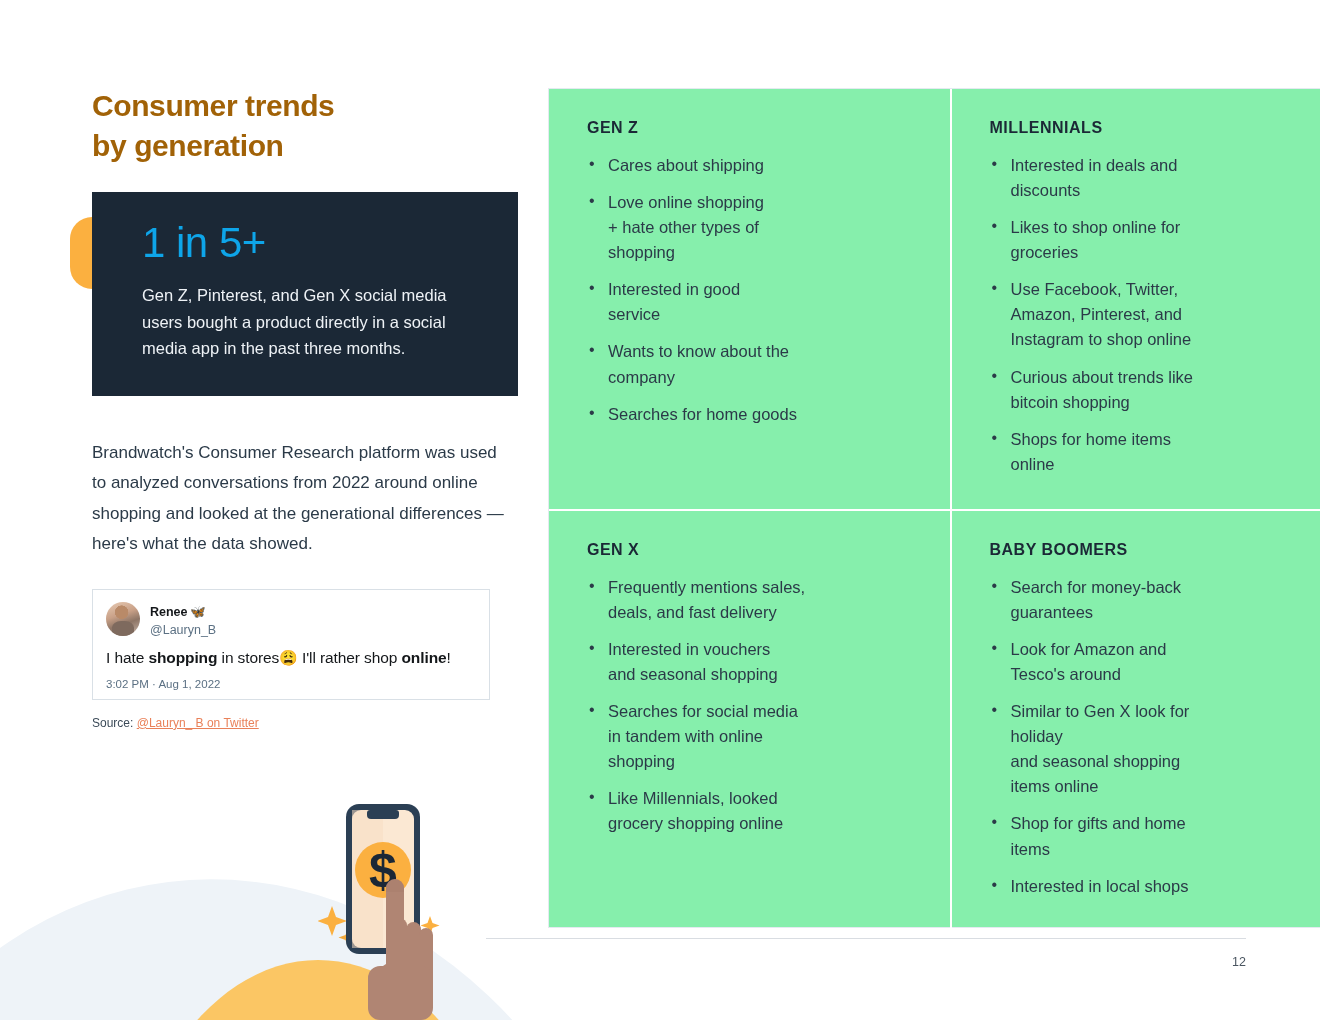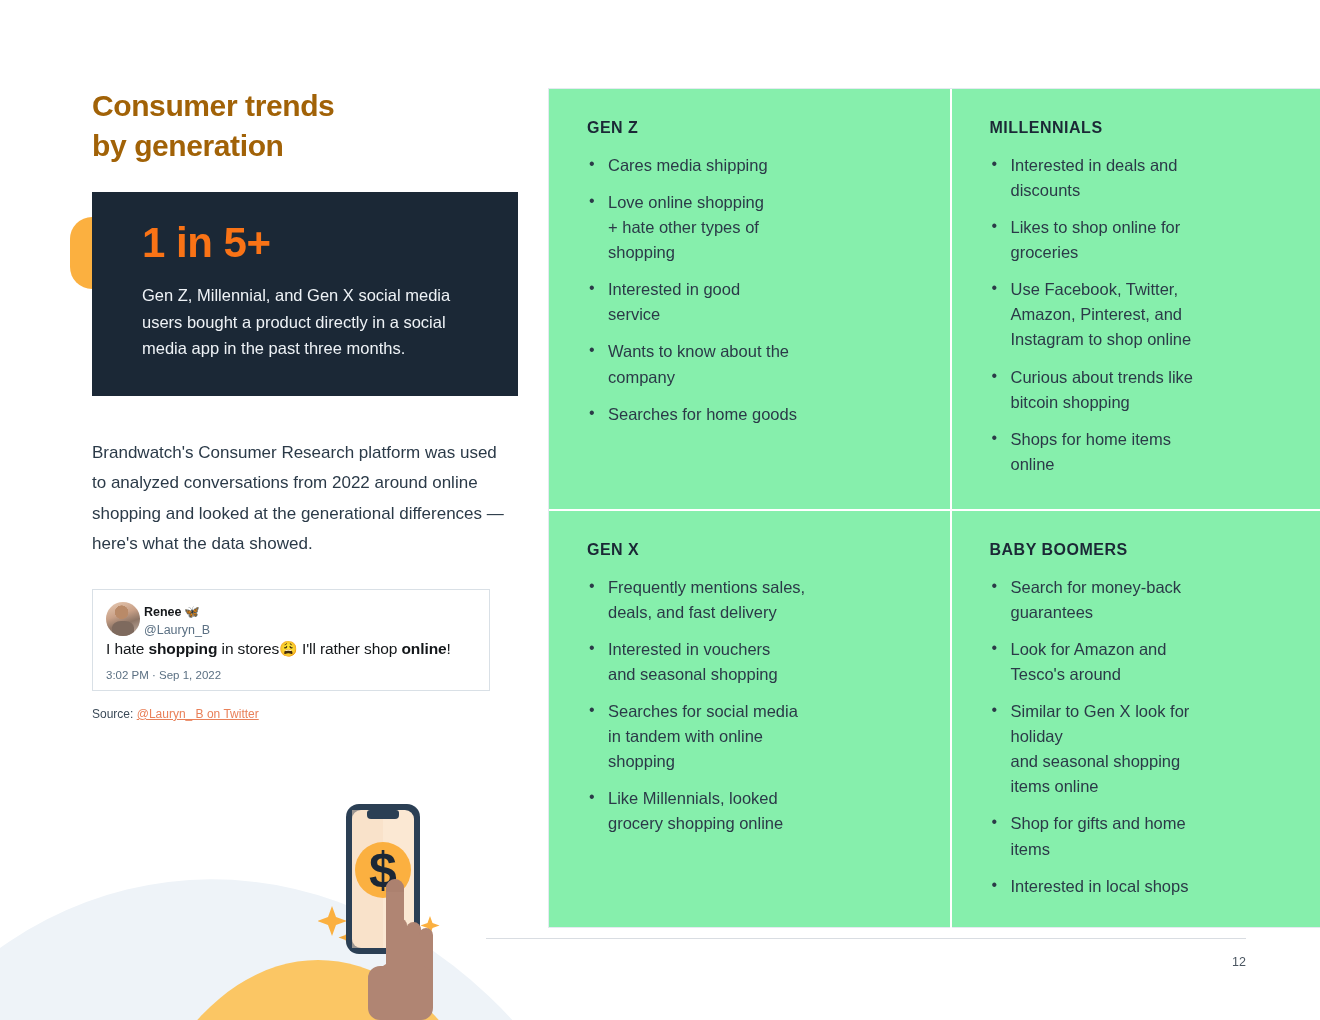--- a/index.html
+++ b/index.html
@@ -86,22 +86,22 @@
   .stat-box {
     position: relative;
     background: #1b2836;
     padding: 28px 34px 34px 50px;
     width: 342px;
     box-sizing: content-box;
     z-index: 2;
   }
   .stat-figure {
     font-size: 42px;
-    font-weight: bold;
-    color: #f97316;
+    font-weight: normal;
+    color: #0ea5e9;
     letter-spacing: -0.5px;
     margin: 0 0 16px 0;
     line-height: 1.1;
   }
   .stat-desc {
     font-size: 16.5px;
     line-height: 1.62;
     color: #eef2f6;
     margin: 0;
   }
@@ -120,21 +120,22 @@
     border: 1px solid #d9e0e6;
     background: #ffffff;
     width: 398px;
     padding: 11px 13px 9px 13px;
     box-sizing: border-box;
     margin-bottom: 16px;
   }
   .tweet-head {
     display: flex;
     align-items: center;
-    gap: 4px;
+    gap: 10px;
+    margin-bottom: 9px;
   }
   .tweet-avatar {
     width: 34px;
     height: 34px;
     border-radius: 50%;
     background:
       radial-gradient(circle at 46% 30%, #b98a68 0 22%, rgba(0,0,0,0) 23%),
       linear-gradient(160deg, #e8cbb4 0%, #c9a188 38%, #8d7566 62%, #cbb9ad 100%);
     flex: 0 0 auto;
     overflow: hidden;
@@ -282,36 +283,36 @@
 
 <div class="left-col">
 
   <h1 class="page-title">Consumer trends
 by generation</h1>
 
   <div class="stat-wrap">
     <div class="stat-halfcircle"></div>
     <div class="stat-box">
       <div class="stat-figure">1 in 5+</div>
-      <p class="stat-desc">Gen Z, Millennial, and Gen X social media users bought a product directly in a social media app in the past three months.</p>
+      <p class="stat-desc">Gen Z, Pinterest, and Gen X social media users bought a product directly in a social media app in the past three months.</p>
     </div>
   </div>
 
   <p class="body-para">Brandwatch's Consumer Research platform was used to analyzed conversations from 2022 around online shopping and looked at the generational differences — here's what the data showed.</p>
 
   <div class="tweet-card">
     <div class="tweet-head">
       <div class="tweet-avatar"></div>
       <div class="tweet-names">
         <span class="tweet-name">Renee</span><span class="tweet-badge">🦋</span>
         <span class="tweet-handle">@Lauryn_B</span>
       </div>
     </div>
     <p class="tweet-text"><span>I hate </span><b>shopping</b><span> in stores</span><span class="tweet-emoji">😩</span><span> I'll rather shop </span><b>online</b><span>!</span></p>
-    <div class="tweet-time">3:02 PM · Sep 1, 2022</div>
+    <div class="tweet-time">3:02 PM · Aug 1, 2022</div>
   </div>
 
   <div class="source-line"><span>Source: </span><a class="source-link" href="#">@Lauryn_ B on Twitter</a></div>
 </div>
 
 <div class="phone-illo">
   <svg width="130" height="220" viewBox="0 0 130 220" xmlns="http://www.w3.org/2000/svg">
 
     <path d="M14 106 l4 11 11 4 -11 4 -4 11 -4 -11 -11 -4 11 -4 z" fill="#fbb040"></path>
     <path d="M112 116 l2.5 7 7 2.5 -7 2.5 -2.5 7 -2.5 -7 -7 -2.5 7 -2.5 z" fill="#fbb040"></path>
@@ -335,21 +336,21 @@
     </g>
     <path d="M68 92 v-4 a9 9 0 0 1 18 0 v4 z" fill="#a97c6a" opacity="0.45"></path>
   </svg>
 </div>
 
 <div class="quad-grid">
 
   <div class="quad quad-tl">
     <h2 class="quad-title">GEN Z</h2>
     <ul class="quad-list">
-      <li>Cares media shipping</li>
+      <li>Cares about shipping</li>
       <li>Love online shopping
 + hate other types of
 shopping</li>
       <li>Interested in good
 service</li>
       <li>Wants to know about the
 company</li>
       <li>Searches for home goods</li>
     </ul>
   </div>

